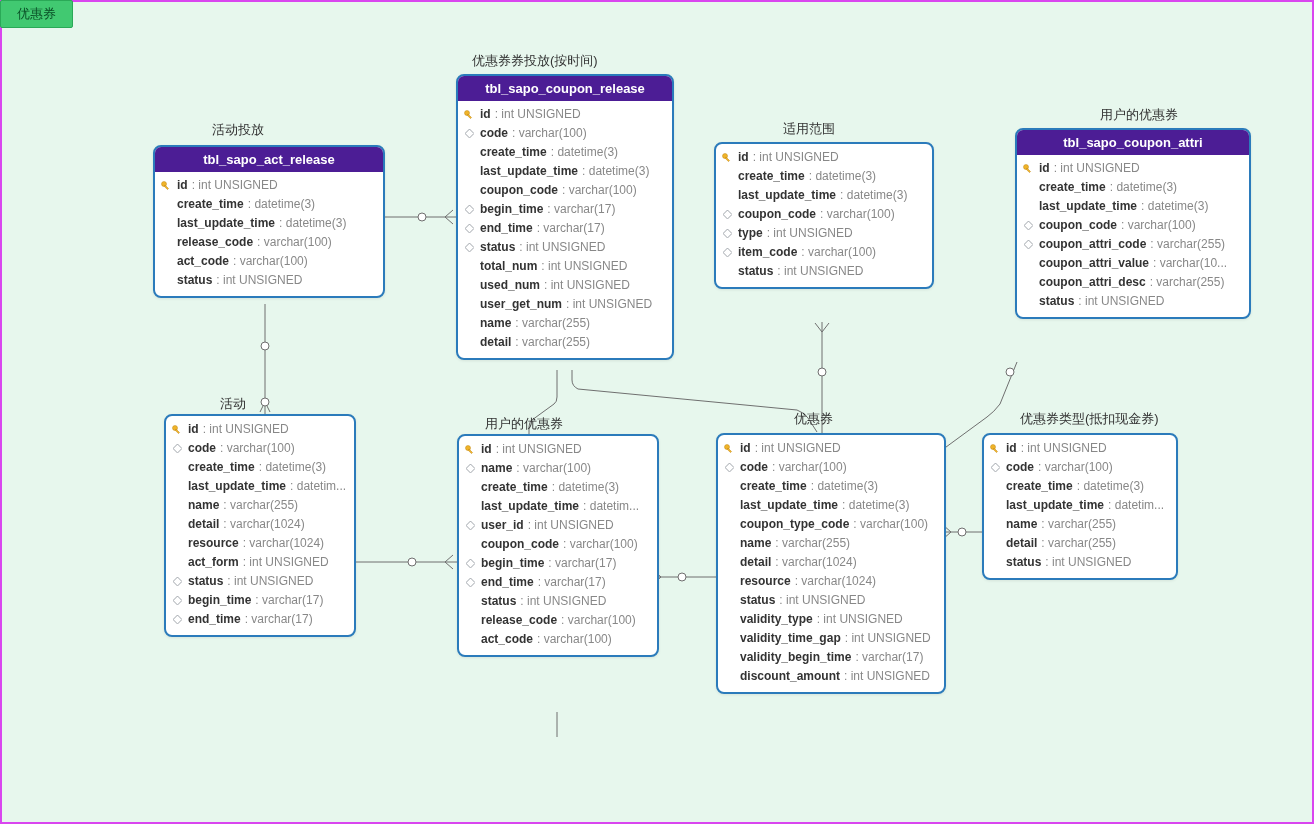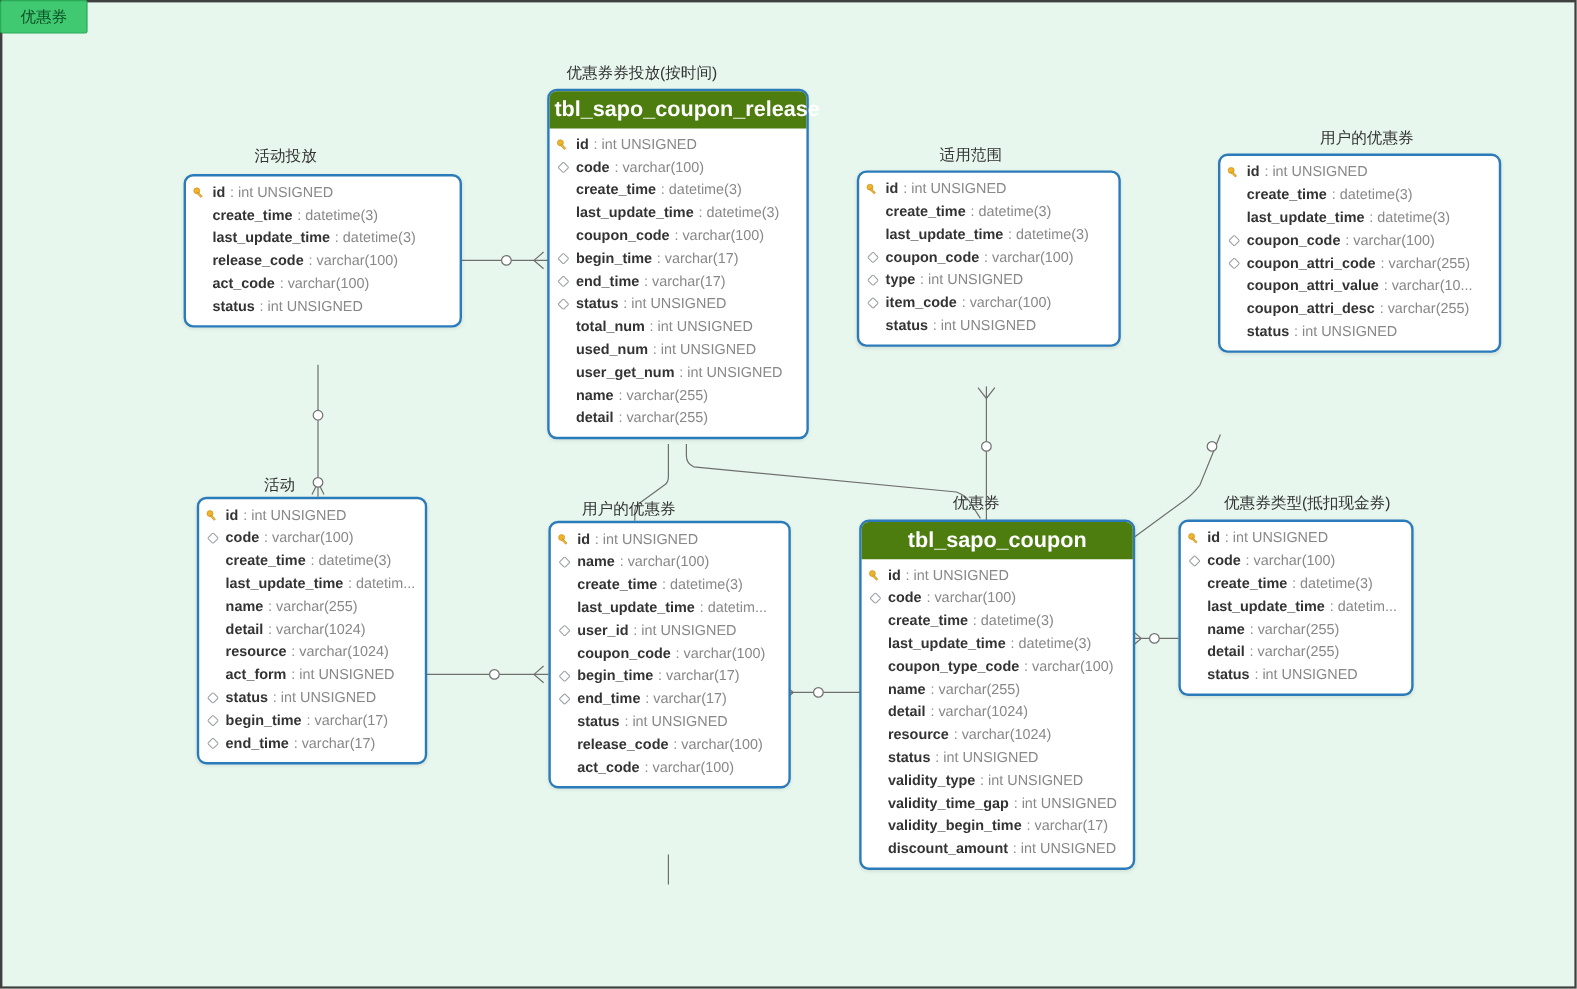--- a/index.html
+++ b/index.html
@@ -1,20 +1,20 @@
 <!DOCTYPE html>
 <html><head>
 <meta charset="utf-8">
 <style>
   html,body{margin:0;padding:0;font-family:"Microsoft YaHei","PingFang SC",Arial,sans-serif;font-size:12px;color:#555}
-  .page{position:relative;width:1314px;height:824px;background:#e7f7ed;border:2px solid #404040;box-sizing:border-box}
+  .page{position:relative;width:1314px;height:824px;background:#e7f7ed;border:2px solid #d946ef;box-sizing:border-box}
   .tag{position:absolute;left:-2px;top:-2px;background:#41c971;color:#0a5027;font-size:13px;padding:4px 16px;border:1px solid #2aa957;border-radius:2px}
   .entity-label{position:absolute;font-size:13px;color:#333;z-index:3}
   .entity{position:absolute;background:#fff;border:2px solid #2b7bbb;border-radius:8px;box-shadow:0 1px 3px rgba(0,0,0,.08);z-index:2}
-  .entity .hdr{background:#4d7c0f;color:#fff;text-align:center;font-size:18px;padding:5px 4px;border-top-left-radius:6px;border-top-right-radius:6px;font-weight:bold}
+  .entity .hdr{background:#4c1d95;color:#fff;text-align:center;font-size:13px;padding:5px 4px;border-top-left-radius:6px;border-top-right-radius:6px;font-weight:bold}
   .cols{padding:4px 6px 6px 4px}
   .col{display:flex;align-items:center;gap:4px;line-height:19px;white-space:nowrap;overflow:hidden}
   .icn{width:14px;display:inline-flex;justify-content:center;align-items:center}
   .nm{color:#333;font-weight:bold}
   .tp{color:#888}
   svg.key{width:12px;height:12px}
   svg.dia{width:9px;height:9px}
   svg.conn{position:absolute;left:0;top:0;width:1314px;height:824px;z-index:1;pointer-events:none}
 </style>
 </head>
@@ -68,20 +68,21 @@
   <div class="entity-label" style="left:210px;top:119px">活动投放</div>
   <div class="entity-label" style="left:218px;top:393px">活动</div>
   <div class="entity-label" style="left:470px;top:50px">优惠券券投放(按时间)</div>
   <div class="entity-label" style="left:483px;top:413px">用户的优惠券</div>
   <div class="entity-label" style="left:792px;top:408px">优惠券</div>
   <div class="entity-label" style="left:781px;top:118px">适用范围</div>
   <div class="entity-label" style="left:1098px;top:104px">用户的优惠券</div>
   <div class="entity-label" style="left:1018px;top:408px">优惠券类型(抵扣现金券)</div>
 
   <div class="entity" id="e-act_release" style="left:151px; top:143px; width:228px">
+      <div class="hdr">tbl_sapo_act_release</div>
       <div class="cols">
         <div class="col">
           <span class="icn">
             <svg class="key" viewBox="0 0 24 24">
               <g fill="#f0b429" stroke="#c08818" stroke-width="1">
                 <circle cx="8" cy="8" r="5"></circle>
                 <rect x="10" y="10" width="10" height="3" transform="rotate(45 10 10)"></rect>
               </g>
             </svg>
           </span>
@@ -416,21 +417,20 @@
         <div class="col">
           <span class="icn">
             <span style="display:inline-block;width:12px"></span>
           </span>
           <span class="nm">act_code</span>
           <span class="tp">: varchar(100)</span>
         </div>
       </div>
     </div>
   <div class="entity" id="e-coupon" style="left:714px; top:431px; width:226px">
-      <div class="hdr">tbl_sapo_coupon</div>
       <div class="cols">
         <div class="col">
           <span class="icn">
             <svg class="key" viewBox="0 0 24 24">
               <g fill="#f0b429" stroke="#c08818" stroke-width="1">
                 <circle cx="8" cy="8" r="5"></circle>
                 <rect x="10" y="10" width="10" height="3" transform="rotate(45 10 10)"></rect>
               </g>
             </svg>
           </span>
@@ -583,20 +583,21 @@
         <div class="col">
           <span class="icn">
             <span style="display:inline-block;width:12px"></span>
           </span>
           <span class="nm">status</span>
           <span class="tp">: int UNSIGNED</span>
         </div>
       </div>
     </div>
   <div class="entity" id="e-attri" style="left:1013px;top:126px; width:232px">
+      <div class="hdr">tbl_sapo_coupon_attri</div>
       <div class="cols">
         <div class="col">
           <span class="icn">
             <svg class="key" viewBox="0 0 24 24">
               <g fill="#f0b429" stroke="#c08818" stroke-width="1">
                 <circle cx="8" cy="8" r="5"></circle>
                 <rect x="10" y="10" width="10" height="3" transform="rotate(45 10 10)"></rect>
               </g>
             </svg>
           </span>

